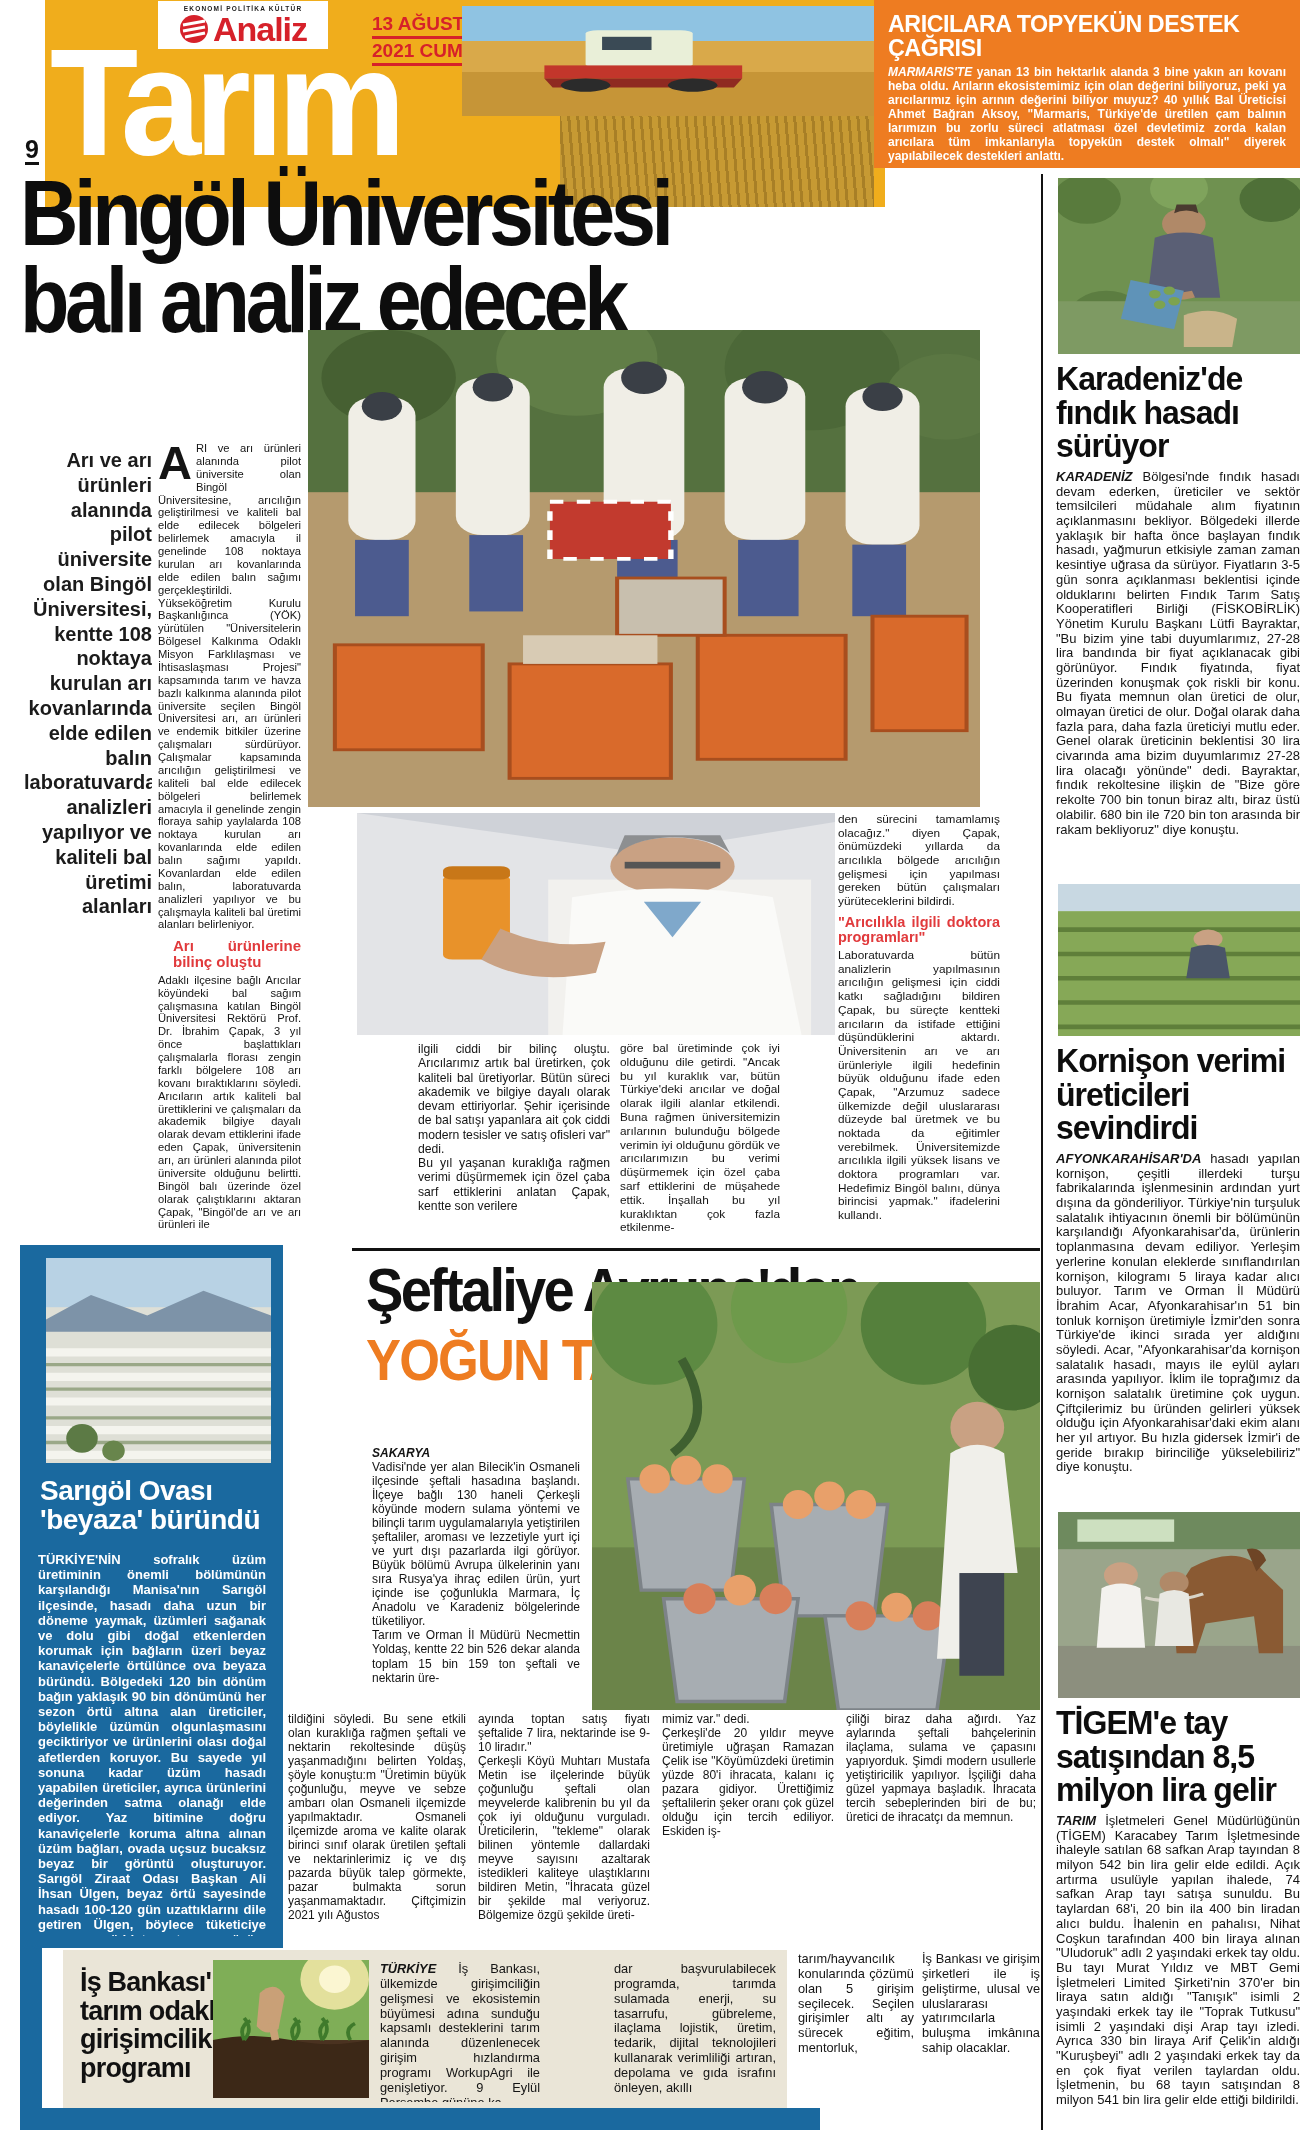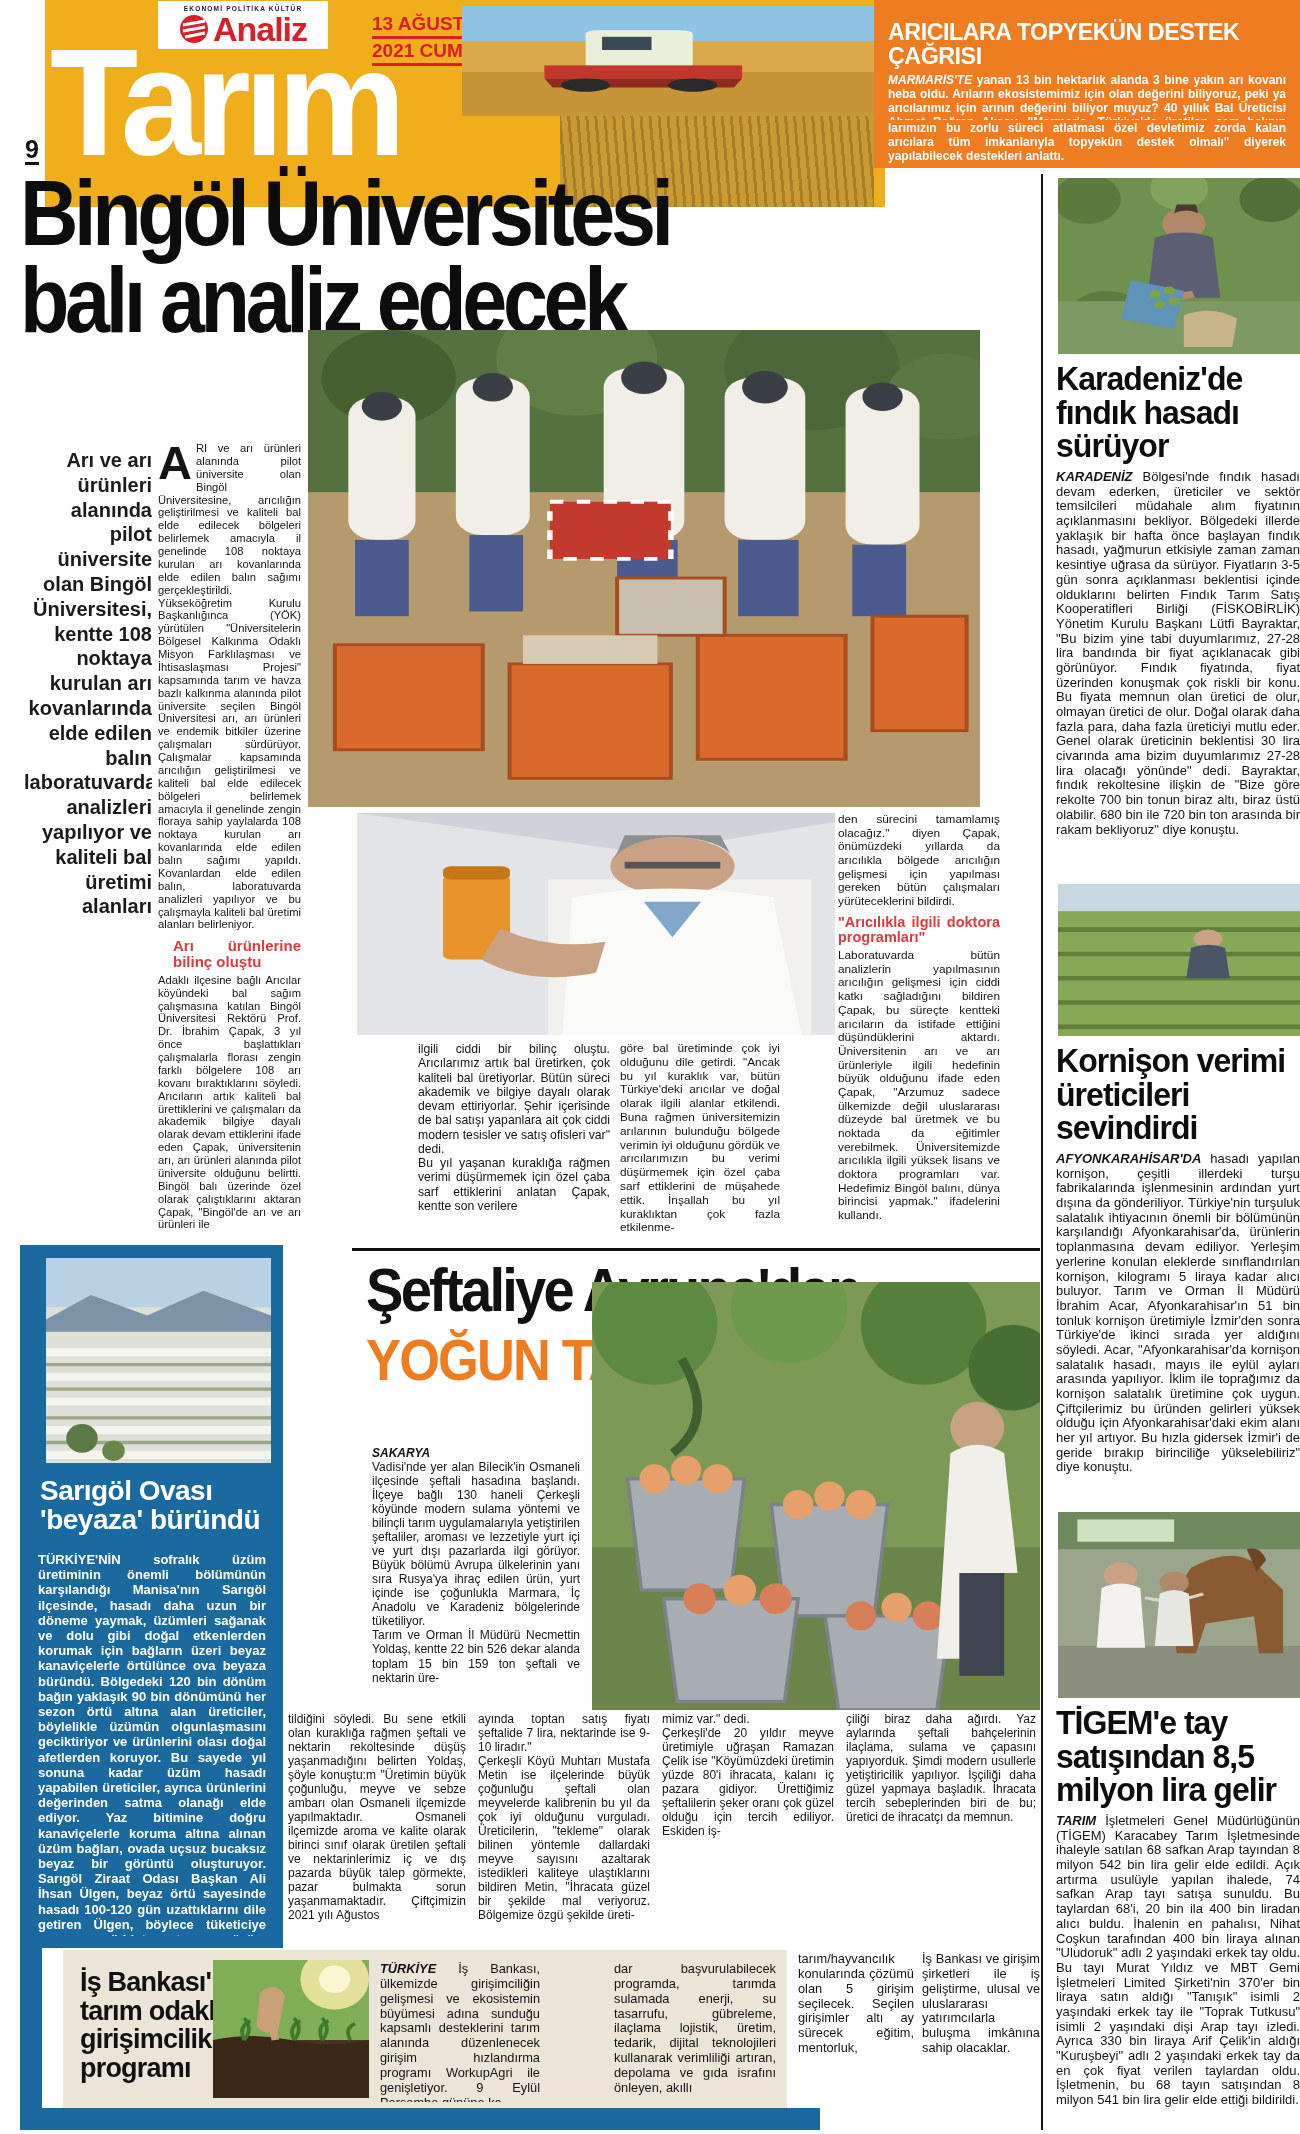--- a/index.html
+++ b/index.html
@@ -86,21 +86,21 @@
     <rect x="20" y="54" width="48" height="12" fill="#C2362B"></rect>
     <path d="M20 66 h48 l-2 8 h-44 z" fill="#8f2a21"></path>
     <circle cx="30" cy="72" r="6" fill="#2b2b2b"></circle>
       <circle cx="56" cy="72" r="6" fill="#2b2b2b"></circle>
   </svg>
 </div>
 
 <div class="abs" style="left:560px;top:116px;width:314px;height:91px;
      background:repeating-linear-gradient(85deg,#C79A33 0 6px,#A87F26 6px 9px),linear-gradient(#C79A33,#7a5c17);"></div>
 
-<div class="abs orange" style="left:874px;top:0;width:426px;height:120px;padding:20px 14px 0 14px;box-sizing:border-box;">
+<div class="abs orange" style="left:874px;top:0;width:426px;height:120px;padding:12px 14px 0 14px;box-sizing:border-box;">
   <div class="topheadline">ARICILARA TOPYEKÜN DESTEK ÇAĞRISI</div>
   <div class="topbody jt clip" style="margin-top:5px;height:74px;">
     <b class="lead">MARMARİS'TE</b>
     <span>yanan 13 bin hektarlık alanda 3 bine yakın arı kovanı heba oldu. Arıların ekosistemimiz için olan değerini biliyoruz, peki ya arıcılarımız için arının değerini biliyor muyuz? 40 yıllık Bal Üreticisi Ahmet Bağran Aksoy, "Marmaris, Türkiye'de üretilen çam balının yüzde 80'ini tek başına karşılıyor. Zaten iklim koşulları nedeniyle zorlu geçen 2 yılın ardından böyle bir felaketle karşılaşan arıcı-</span>
   </div>
 </div>
 <div class="abs orange topbody jt clip" style="left:874px;top:120px;width:426px;height:48px;padding:2px 14px;box-sizing:border-box;">
   <span>larımızın bu zorlu süreci atlatması özel devletimiz zorda kalan arıcılara tüm imkanlarıyla topyekün destek olmalı" diyerek yapılabilecek destekleri anlattı.</span>
 </div>
 

